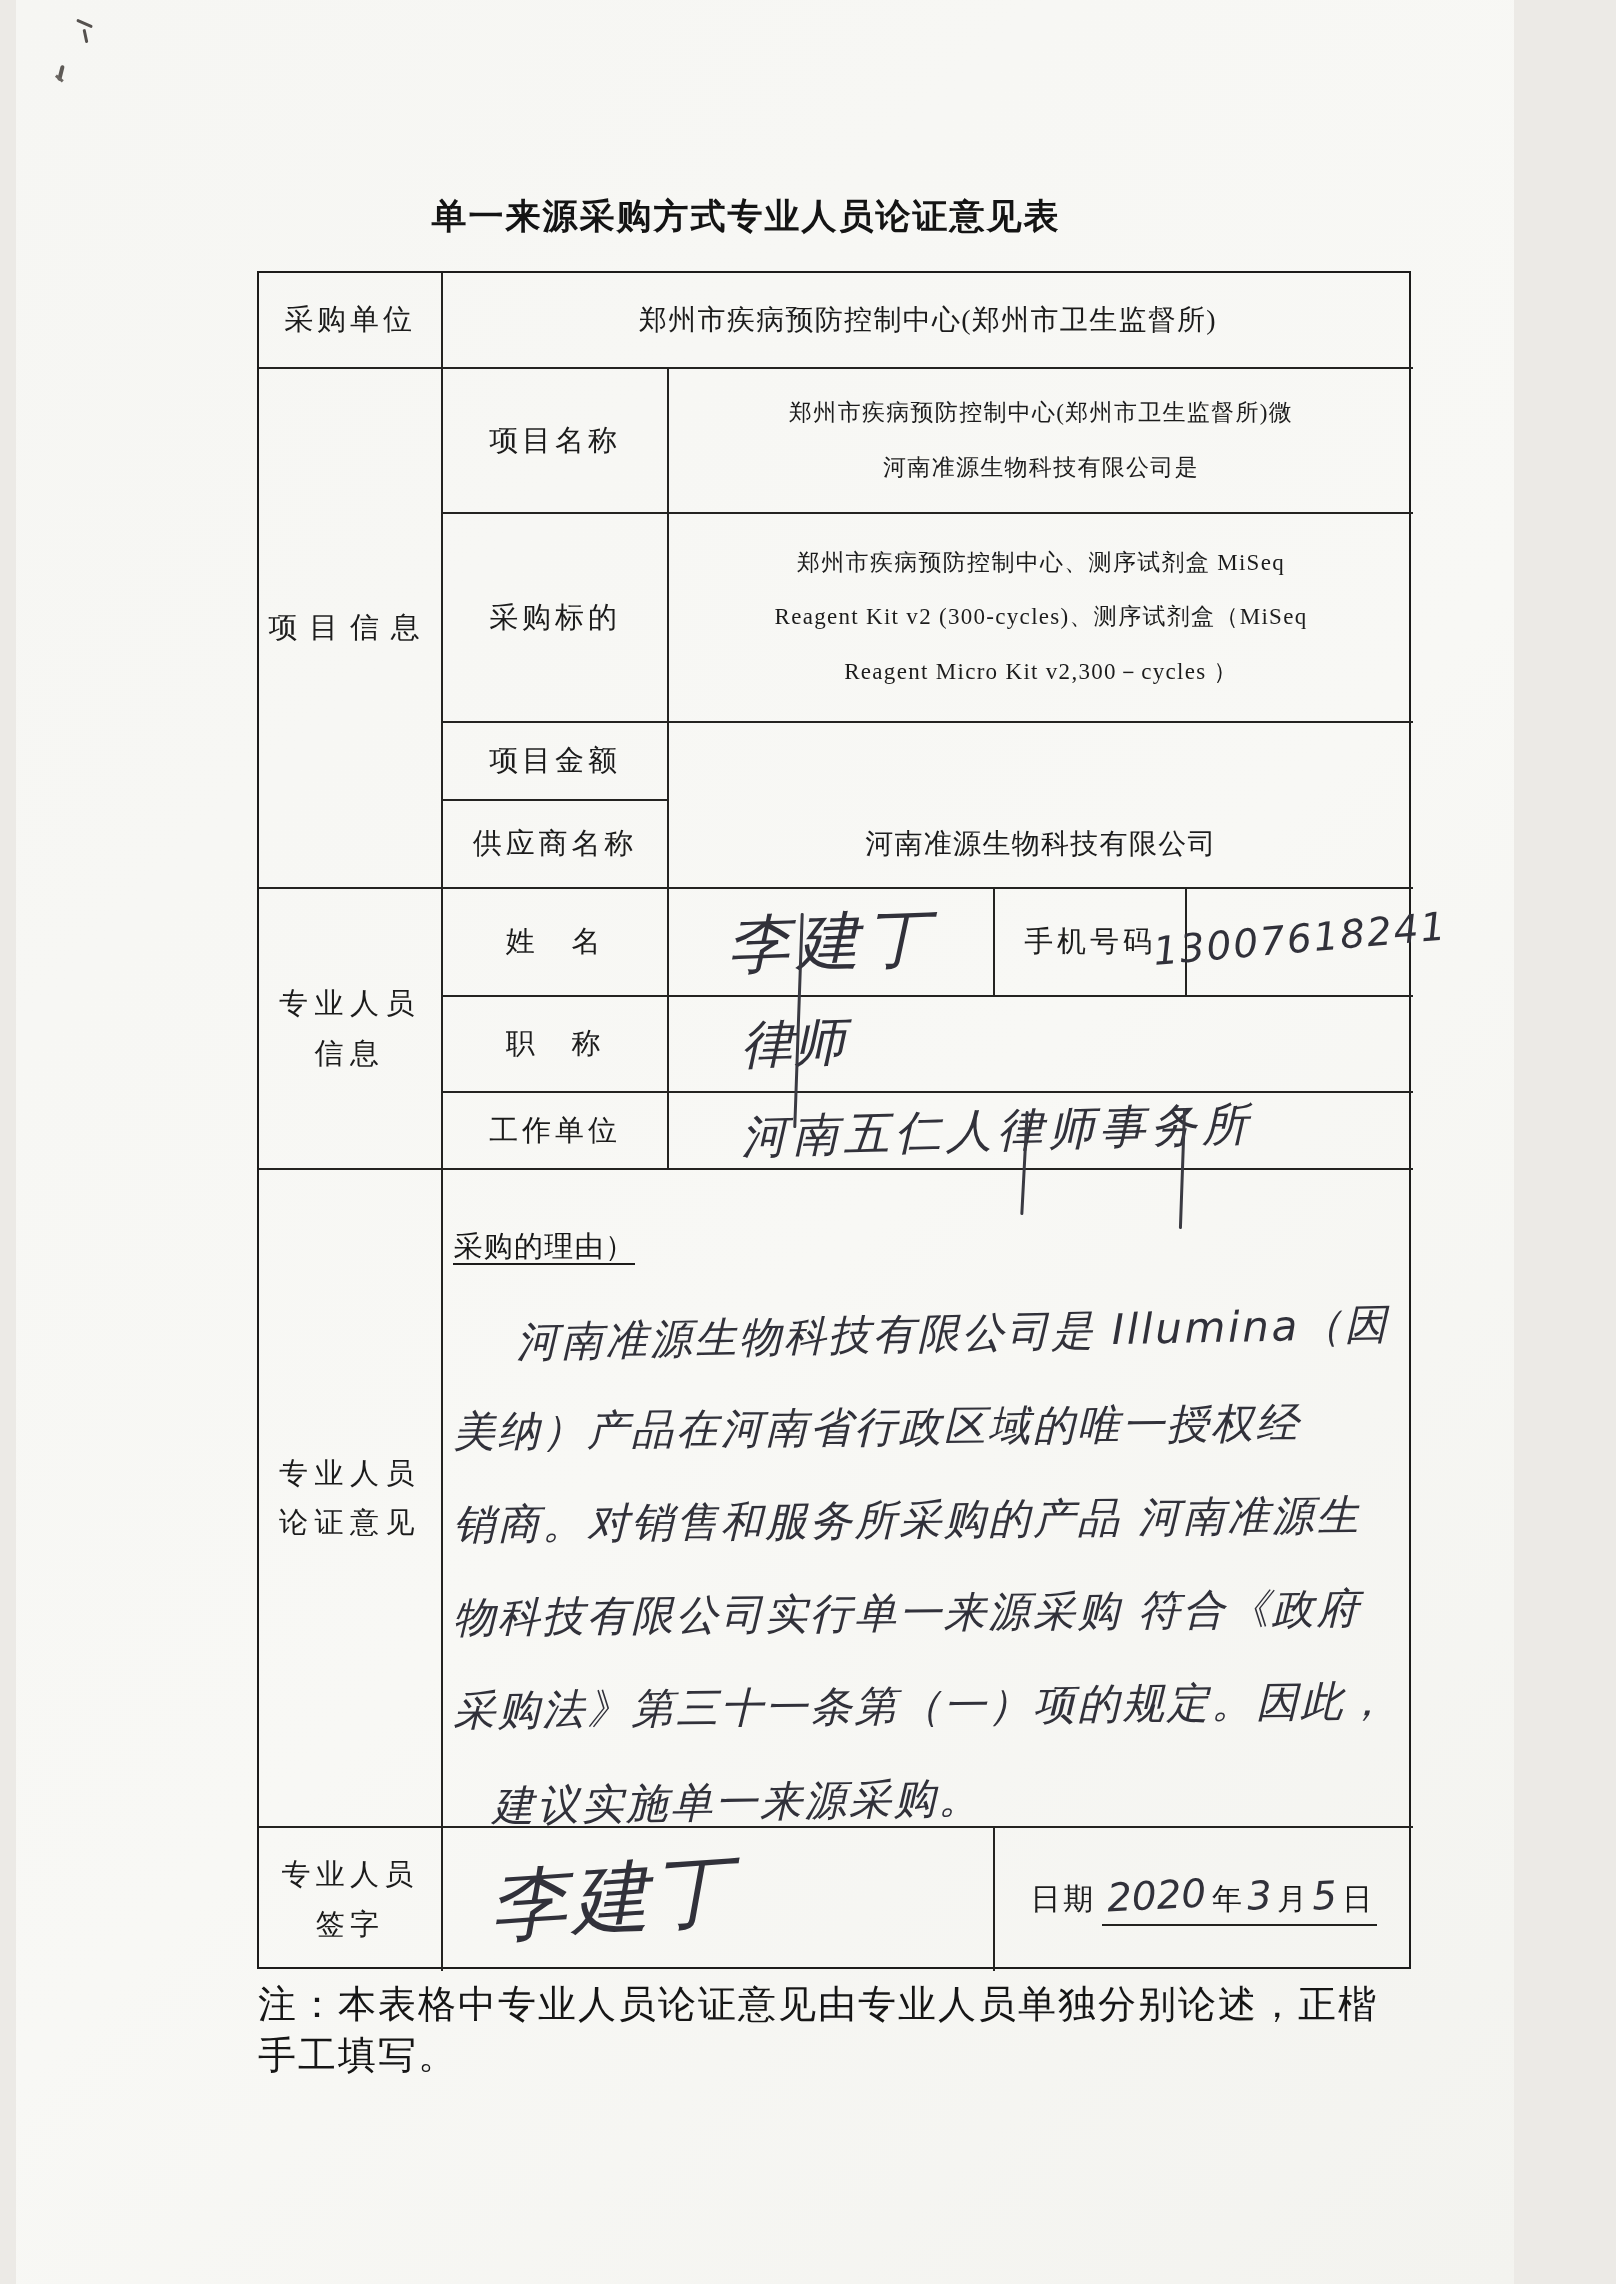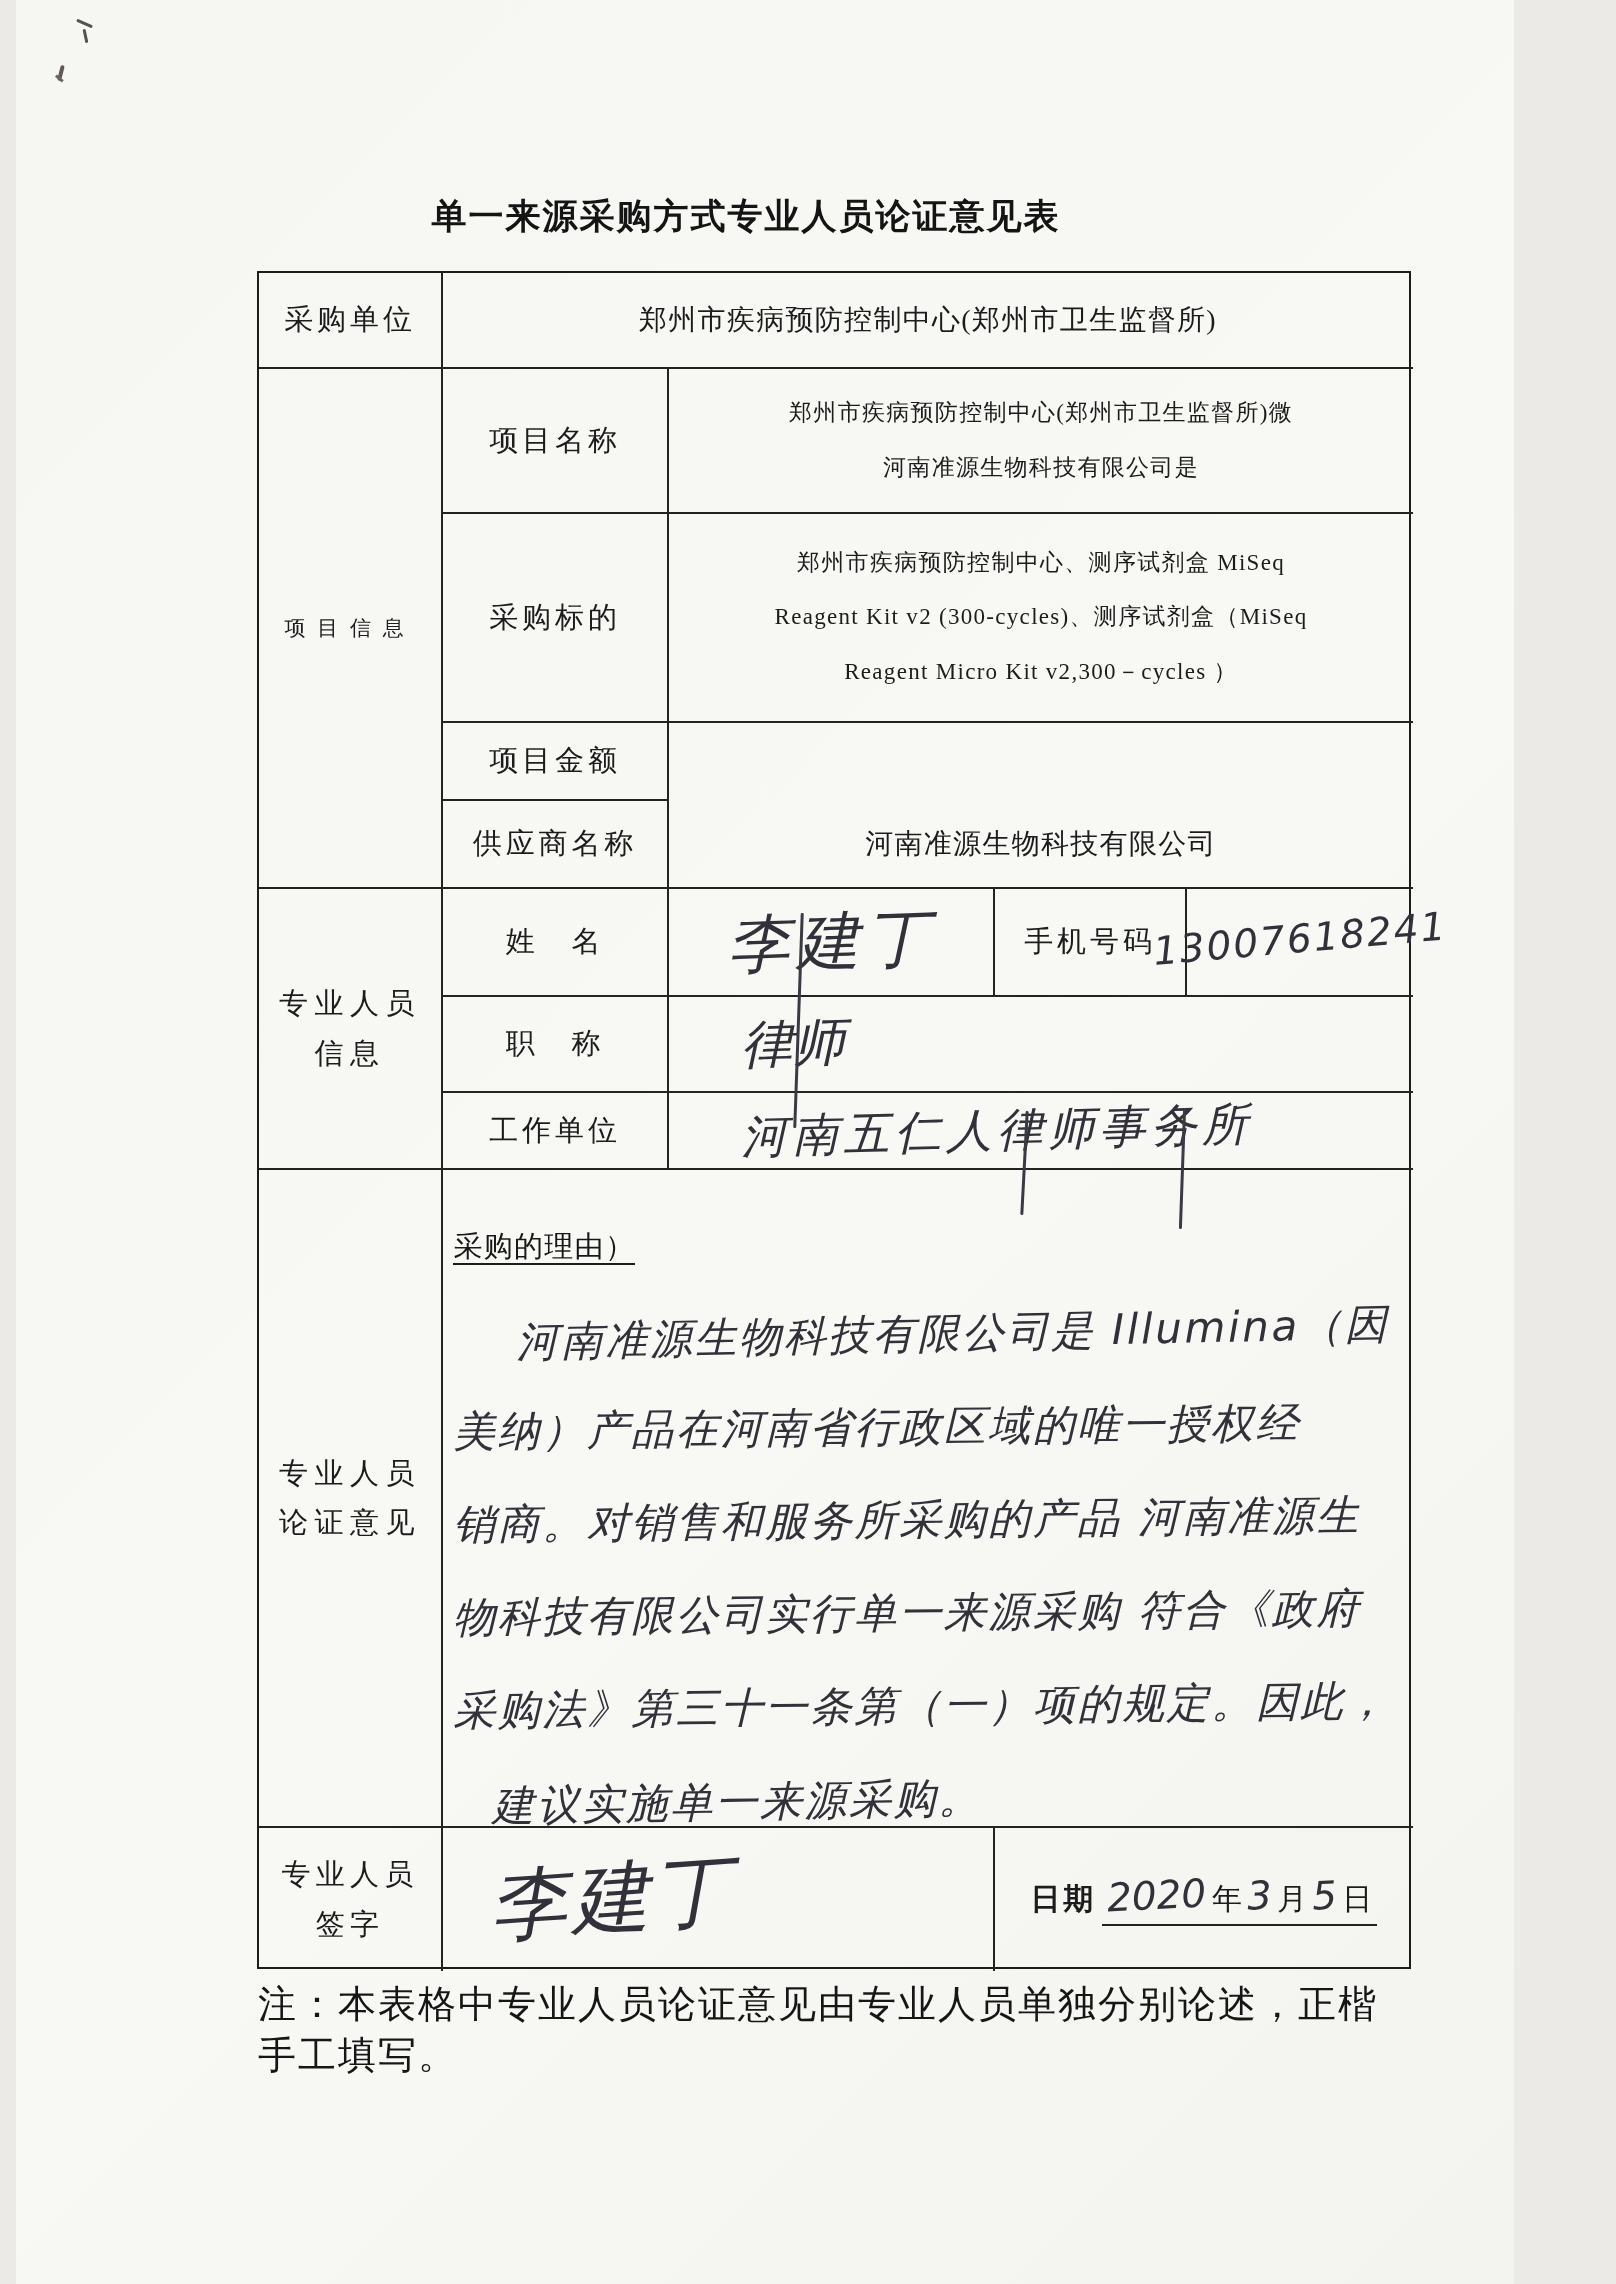--- a/index.html
+++ b/index.html
@@ -42,21 +42,21 @@
     border-right:2px solid #242321;
     border-bottom:2px solid #242321;
     box-sizing:border-box;
     display:flex;align-items:center;justify-content:center;
     position:relative;
     color:#1c1c1c;
   }
   .cell.last-col{border-right:none;}
   .cell.last-row{border-bottom:none;}
   .label{font-size:29px;letter-spacing:3.9px;text-align:center;line-height:1.7;}
-  .label-wide{font-size:21px;letter-spacing:11.7px;text-align:left;}
+  .label-wide{font-size:29px;letter-spacing:11.7px;text-align:left;}
   .value{font-size:28px;letter-spacing:1.3px;text-align:center;}
   .value-multi{display:flex;flex-direction:column;justify-content:center;align-items:center;gap:0;width:100%;}
   .value-multi .vline{font-size:23px;letter-spacing:1.3px;line-height:2.35;white-space:nowrap;}
 
   
   .hw{
     font-family:"DejaVu Sans","Liberation Sans",sans-serif;
     font-style:italic;
     color:#31313a;
     white-space:nowrap;
@@ -72,21 +72,21 @@
   .hw-line{
     font-size:42px;line-height:93px;letter-spacing:2.6px;
     transform:rotate(-0.6deg);
   }
   .hw-line.l1{padding-left:63px;transform:rotate(-1.2deg);}
   .hw-line.l6{padding-left:39px;transform:rotate(-1deg);}
 
   .sig-cell{justify-content:flex-start;padding-left:46px;}
   .sig-hw{font-size:78px;transform:rotate(-4deg);letter-spacing:3.9px;}
   .date-cell{justify-content:center;gap:6.5px;}
-  .date-label{font-size:30px;letter-spacing:2.6px;font-weight:bold;}
+  .date-label{font-size:30px;letter-spacing:2.6px;}
   .date-group{display:flex;align-items:baseline;gap:5.2px;border-bottom:2.6px solid #23221f;padding:0 5.2px 3.9px 5.2px;}
   .date-hw{font-size:39px;transform:rotate(-3deg);}
   .date-unit{font-size:30px;}
 
   .name-hw{font-size:63px;transform:rotate(-2deg);letter-spacing:6.5px;}
   .phone-hw{font-size:39px;transform:rotate(-5deg) translateY(-3.9px);letter-spacing:2px;overflow:visible;}
   .title-hw{font-size:52px;transform:rotate(-2deg);}
   .unit-hw{font-size:46px;transform:rotate(-1.5deg);letter-spacing:5.2px;}
   .cell-left{justify-content:flex-start;padding-left:72px;}
   .overflow-ok{overflow:visible;}

